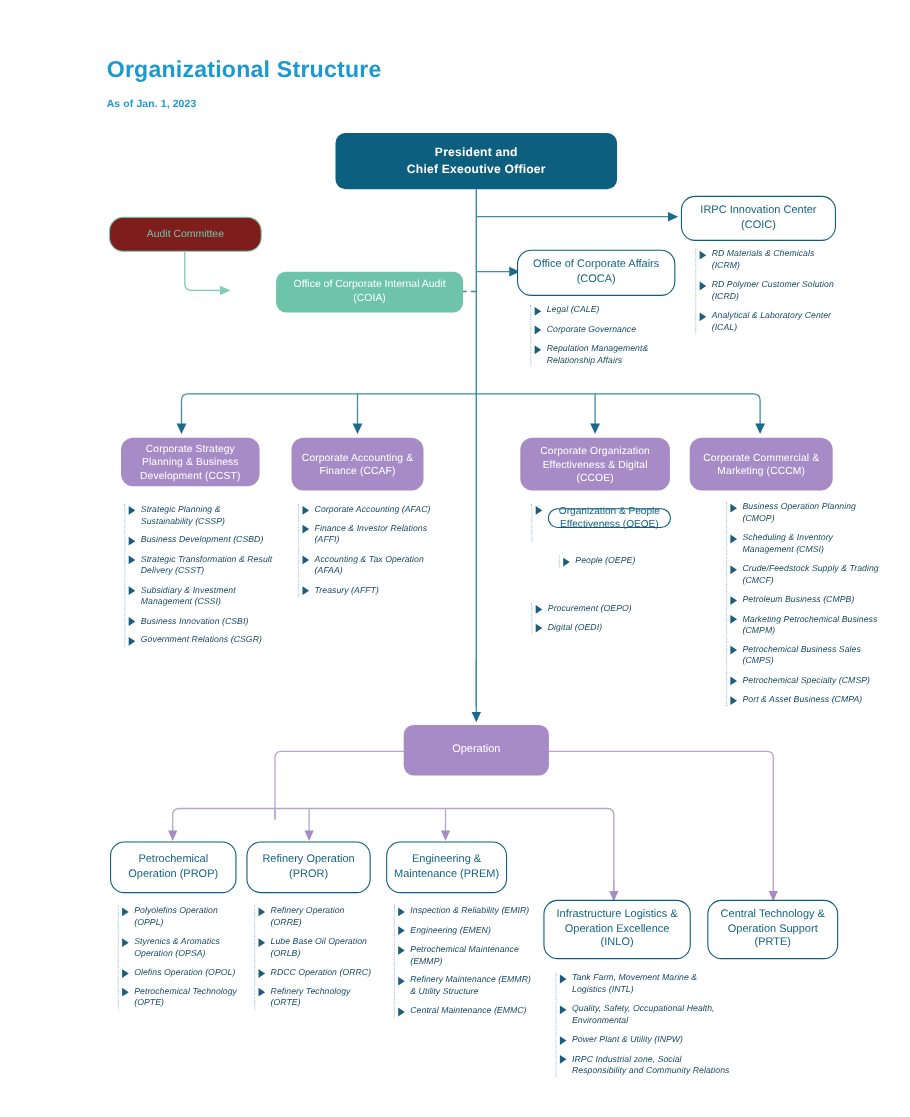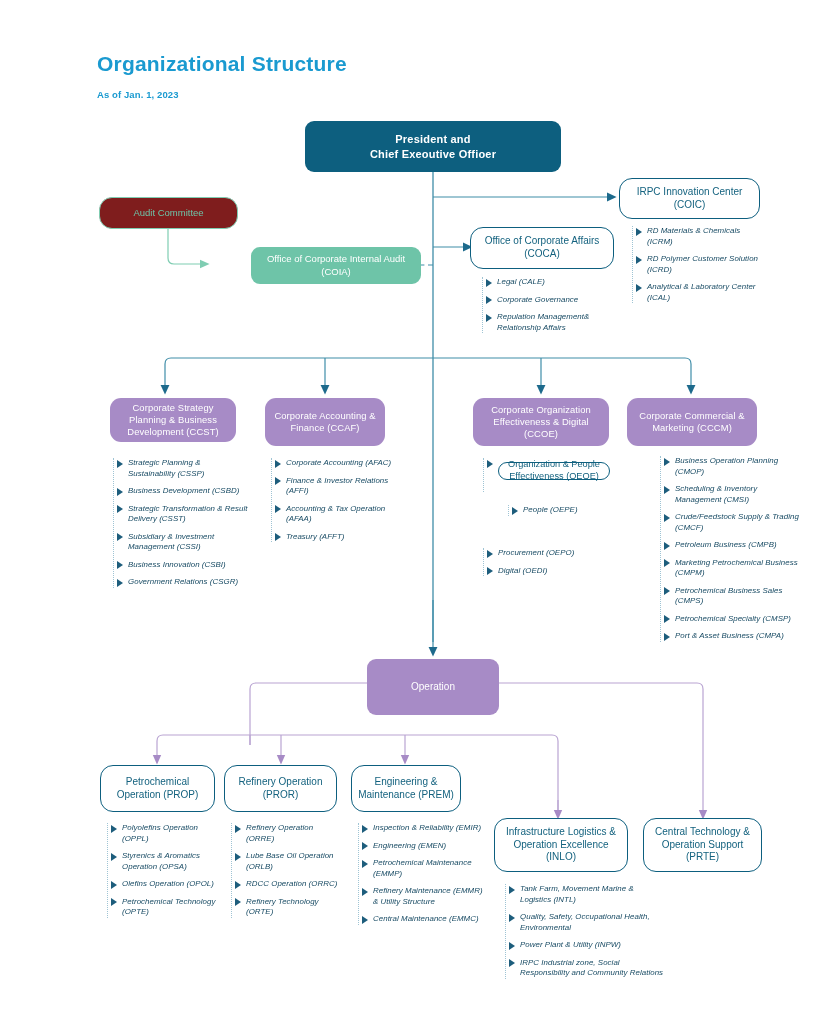--- a/index.html
+++ b/index.html
@@ -222,21 +222,21 @@
     <span class="bitem">Business Operation Planning (CMOP)</span>
     <span class="bitem">Scheduling &amp; Inventory Management (CMSI)</span>
     <span class="bitem">Crude/Feedstock Supply &amp; Trading (CMCF)</span>
     <span class="bitem">Petroleum Business (CMPB)</span>
     <span class="bitem">Marketing Petrochemical Business (CMPM)</span>
     <span class="bitem">Petrochemical Business Sales (CMPS)</span>
     <span class="bitem">Petrochemical Specialty (CMSP)</span>
     <span class="bitem">Port &amp; Asset Business (CMPA)</span>
   </div>
 
-  <div class="node n-purple-op" style="left:367px;top:659px;width:132px;height:56px;">
+  <div class="node n-purple-op" style="left:367px;top:659px;width:132px;height:46px;">
     <span class="cap">Operation</span>
   </div>
 
   <div class="node n-teal-outline" style="left:100px;top:765px;width:115px;height:47px;">
     <span class="cap">Petrochemical Operation (PROP)</span>
   </div>
   <div class="blist" style="left:107px;top:823px;width:112px;">
     <span class="bitem">Polyolefins Operation (OPPL)</span>
     <span class="bitem">Styrenics &amp; Aromatics Operation (OPSA)</span>
     <span class="bitem">Olefins Operation (OPOL)</span>

